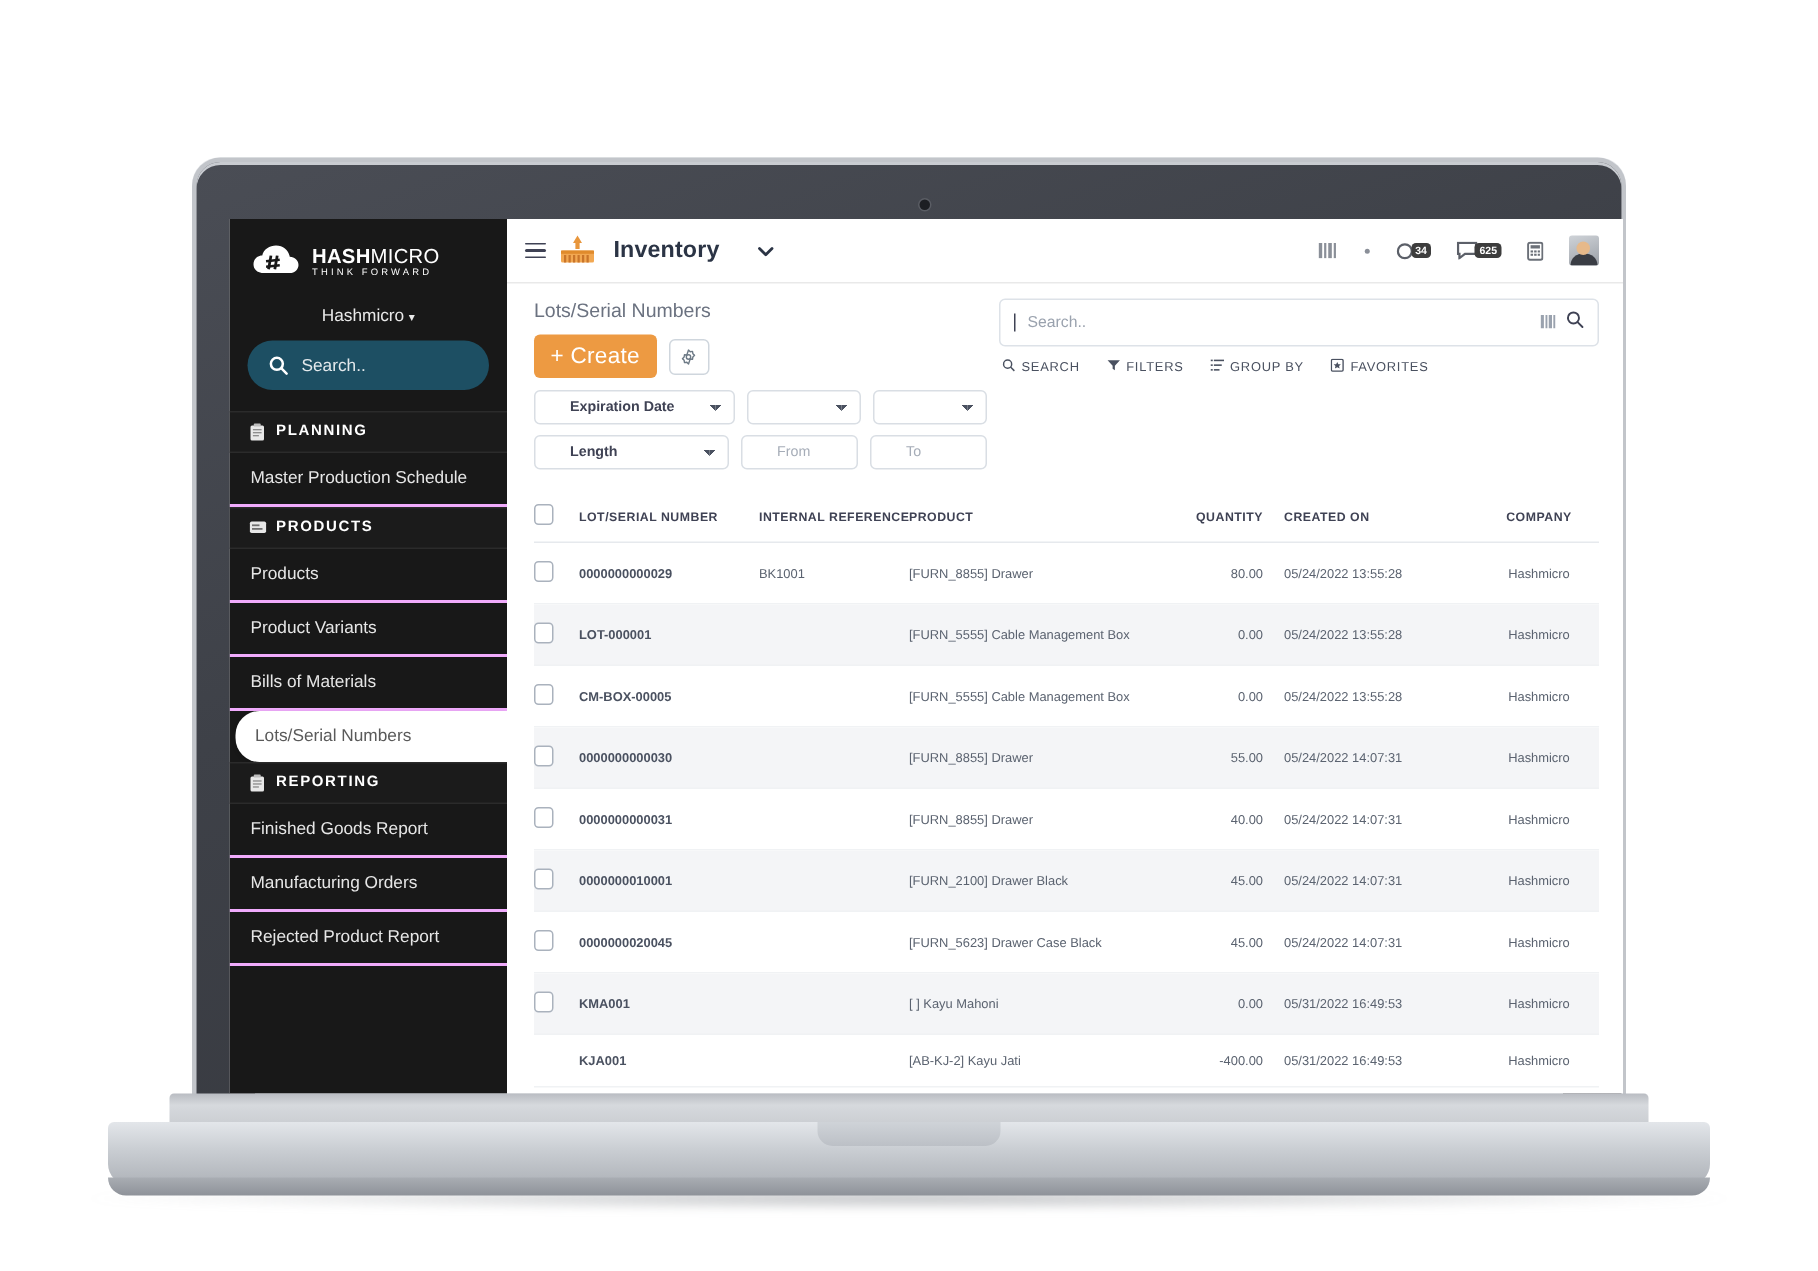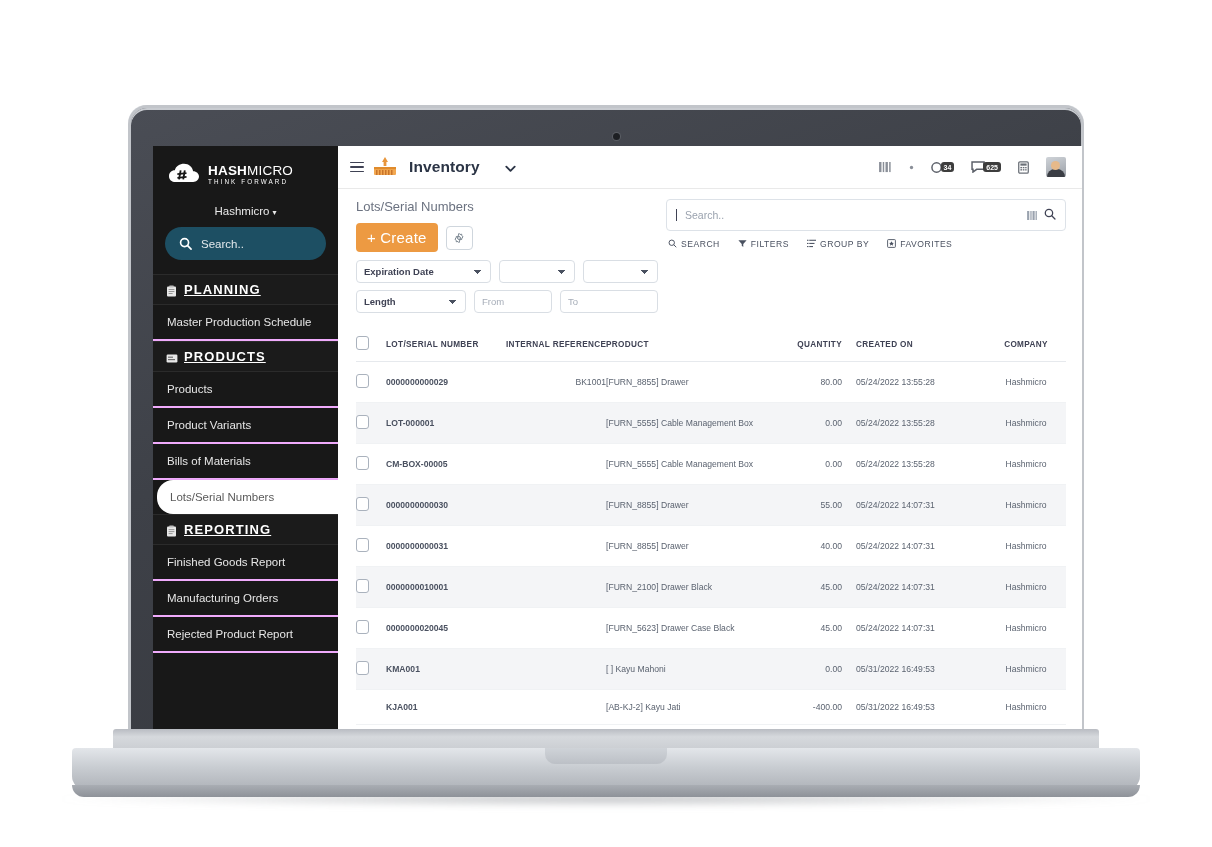--- a/index.html
+++ b/index.html
@@ -90,25 +90,24 @@
     text-align:center;font-size:11.5px;color:#e9e9e9;padding:8px 0 10px;
   }
   .org .caret{font-size:8px;margin-left:3px;}
   .sb-search{
     margin:0 12px 14px;height:33px;border-radius:17px;
     background:#1d4f63;display:flex;align-items:center;gap:9px;padding:0 14px;
   }
   .sb-search .mag{width:13px;height:13px;flex:0 0 13px;}
   .sb-search span{font-size:11.5px;color:#e3e9ec;}
   .sec{
-    display:flex;align-items:flex-end;gap:7px;padding:7px 0 7px 13px;
-    font-size:13px;font-weight:700;letter-spacing:1.1px;color:#fff;
+    display:flex;align-items:flex-start;gap:7px;padding:7px 0 7px 13px;
+    font-size:10px;font-weight:700;letter-spacing:1.1px;color:#fff;
     border-top:1px solid #2b2b2b;border-bottom:1px solid #2b2b2b;
     background:#1b1b1b;
-    text-decoration:underline;
   }
   .sec .sicon{width:11px;height:12px;flex:0 0 11px;opacity:.9;}
   .nav-item{
     padding:11px 0 11px 14px;font-size:11.5px;color:#e6e6e6;
     border-bottom:2px solid #f0abfc;white-space:nowrap;
   }
   .nav-item.active{
     background:#fff;color:#5a5a5a;border-radius:16px 0 0 16px;
     margin-left:4px;border-bottom:none;padding-left:13px;
     box-shadow:0 1px 3px rgba(0,0,0,.2);
@@ -155,31 +154,31 @@
     letter-spacing:.2px;
   }
   .btn-icon{
     width:25px;height:22px;border:1px solid #cfd6dd;border-radius:4px;
     background:#fff;display:flex;align-items:center;justify-content:center;cursor:pointer;
   }
   .filter-row{display:flex;gap:8px;margin-bottom:7px;}
   .sel, .inp{
     height:23px;border:1px solid #d9dee4;border-radius:4px;background:#fff;
     font-size:9.5px;color:#3f4254;font-family:"Liberation Sans",sans-serif;
-    padding:0 7px;box-sizing:border-box;
+    padding:0 23px;box-sizing:border-box;
   }
   .sel{appearance:none;-webkit-appearance:none;
     background-image:linear-gradient(45deg,transparent 50%,#4a5160 50%),linear-gradient(135deg,#4a5160 50%,transparent 50%);
     background-position:calc(100% - 12px) 9px, calc(100% - 8px) 9px;
     background-size:4px 4px,4px 4px;background-repeat:no-repeat;cursor:pointer;}
   .sel.w1{width:140px;font-weight:600;}
   .sel.w2{width:78px;}
   .sel.w3{width:78px;}
   .inp.w2{width:78px;}
-  .inp.w3{width:98px;}
+  .inp.w3{width:78px;}
   .inp::placeholder{color:#a6adb8;}
   .ctrl-right{width:400px;flex:0 0 400px;}
   .searchbox{
     height:30px;border:1px solid #dde2e8;border-radius:4px;display:flex;align-items:center;
     padding:0 9px;gap:6px;background:#fff;
   }
   .searchbox .caret-bar{width:1px;height:12px;background:#3f4254;}
   .searchbox input{
     flex:1;border:none;outline:none;font-size:10.5px;color:#8b93a0;
     font-family:"Liberation Sans",sans-serif;background:transparent;
@@ -199,21 +198,21 @@
     white-space:nowrap;
   }
   tbody td{
     font-size:8.6px;color:#5b6370;padding:12px 0;border-bottom:1px solid #f0f2f4;
     white-space:nowrap;overflow:hidden;text-overflow:ellipsis;
   }
   tbody tr:nth-child(even){background:#f4f5f7;}
   tbody td.lot{font-weight:600;color:#4a5160;}
   .c-check{width:30px;}
   .c-lot{width:120px;}
-  .c-ref{width:100px;text-align:right;}
+  .c-ref{width:100px;}
   .c-prod{width:auto;}
   .c-qty{width:78px;text-align:right;padding-right:14px;}
   .c-date{width:130px;}
   .c-comp{width:80px;text-align:center;}
   th.c-qty{text-align:right;padding-right:14px;}
   .cbox{
     width:11px;height:12px;border:1px solid #aab2bd;border-radius:3px;background:#fff;
     display:inline-block;cursor:pointer;
   }
 </style>

